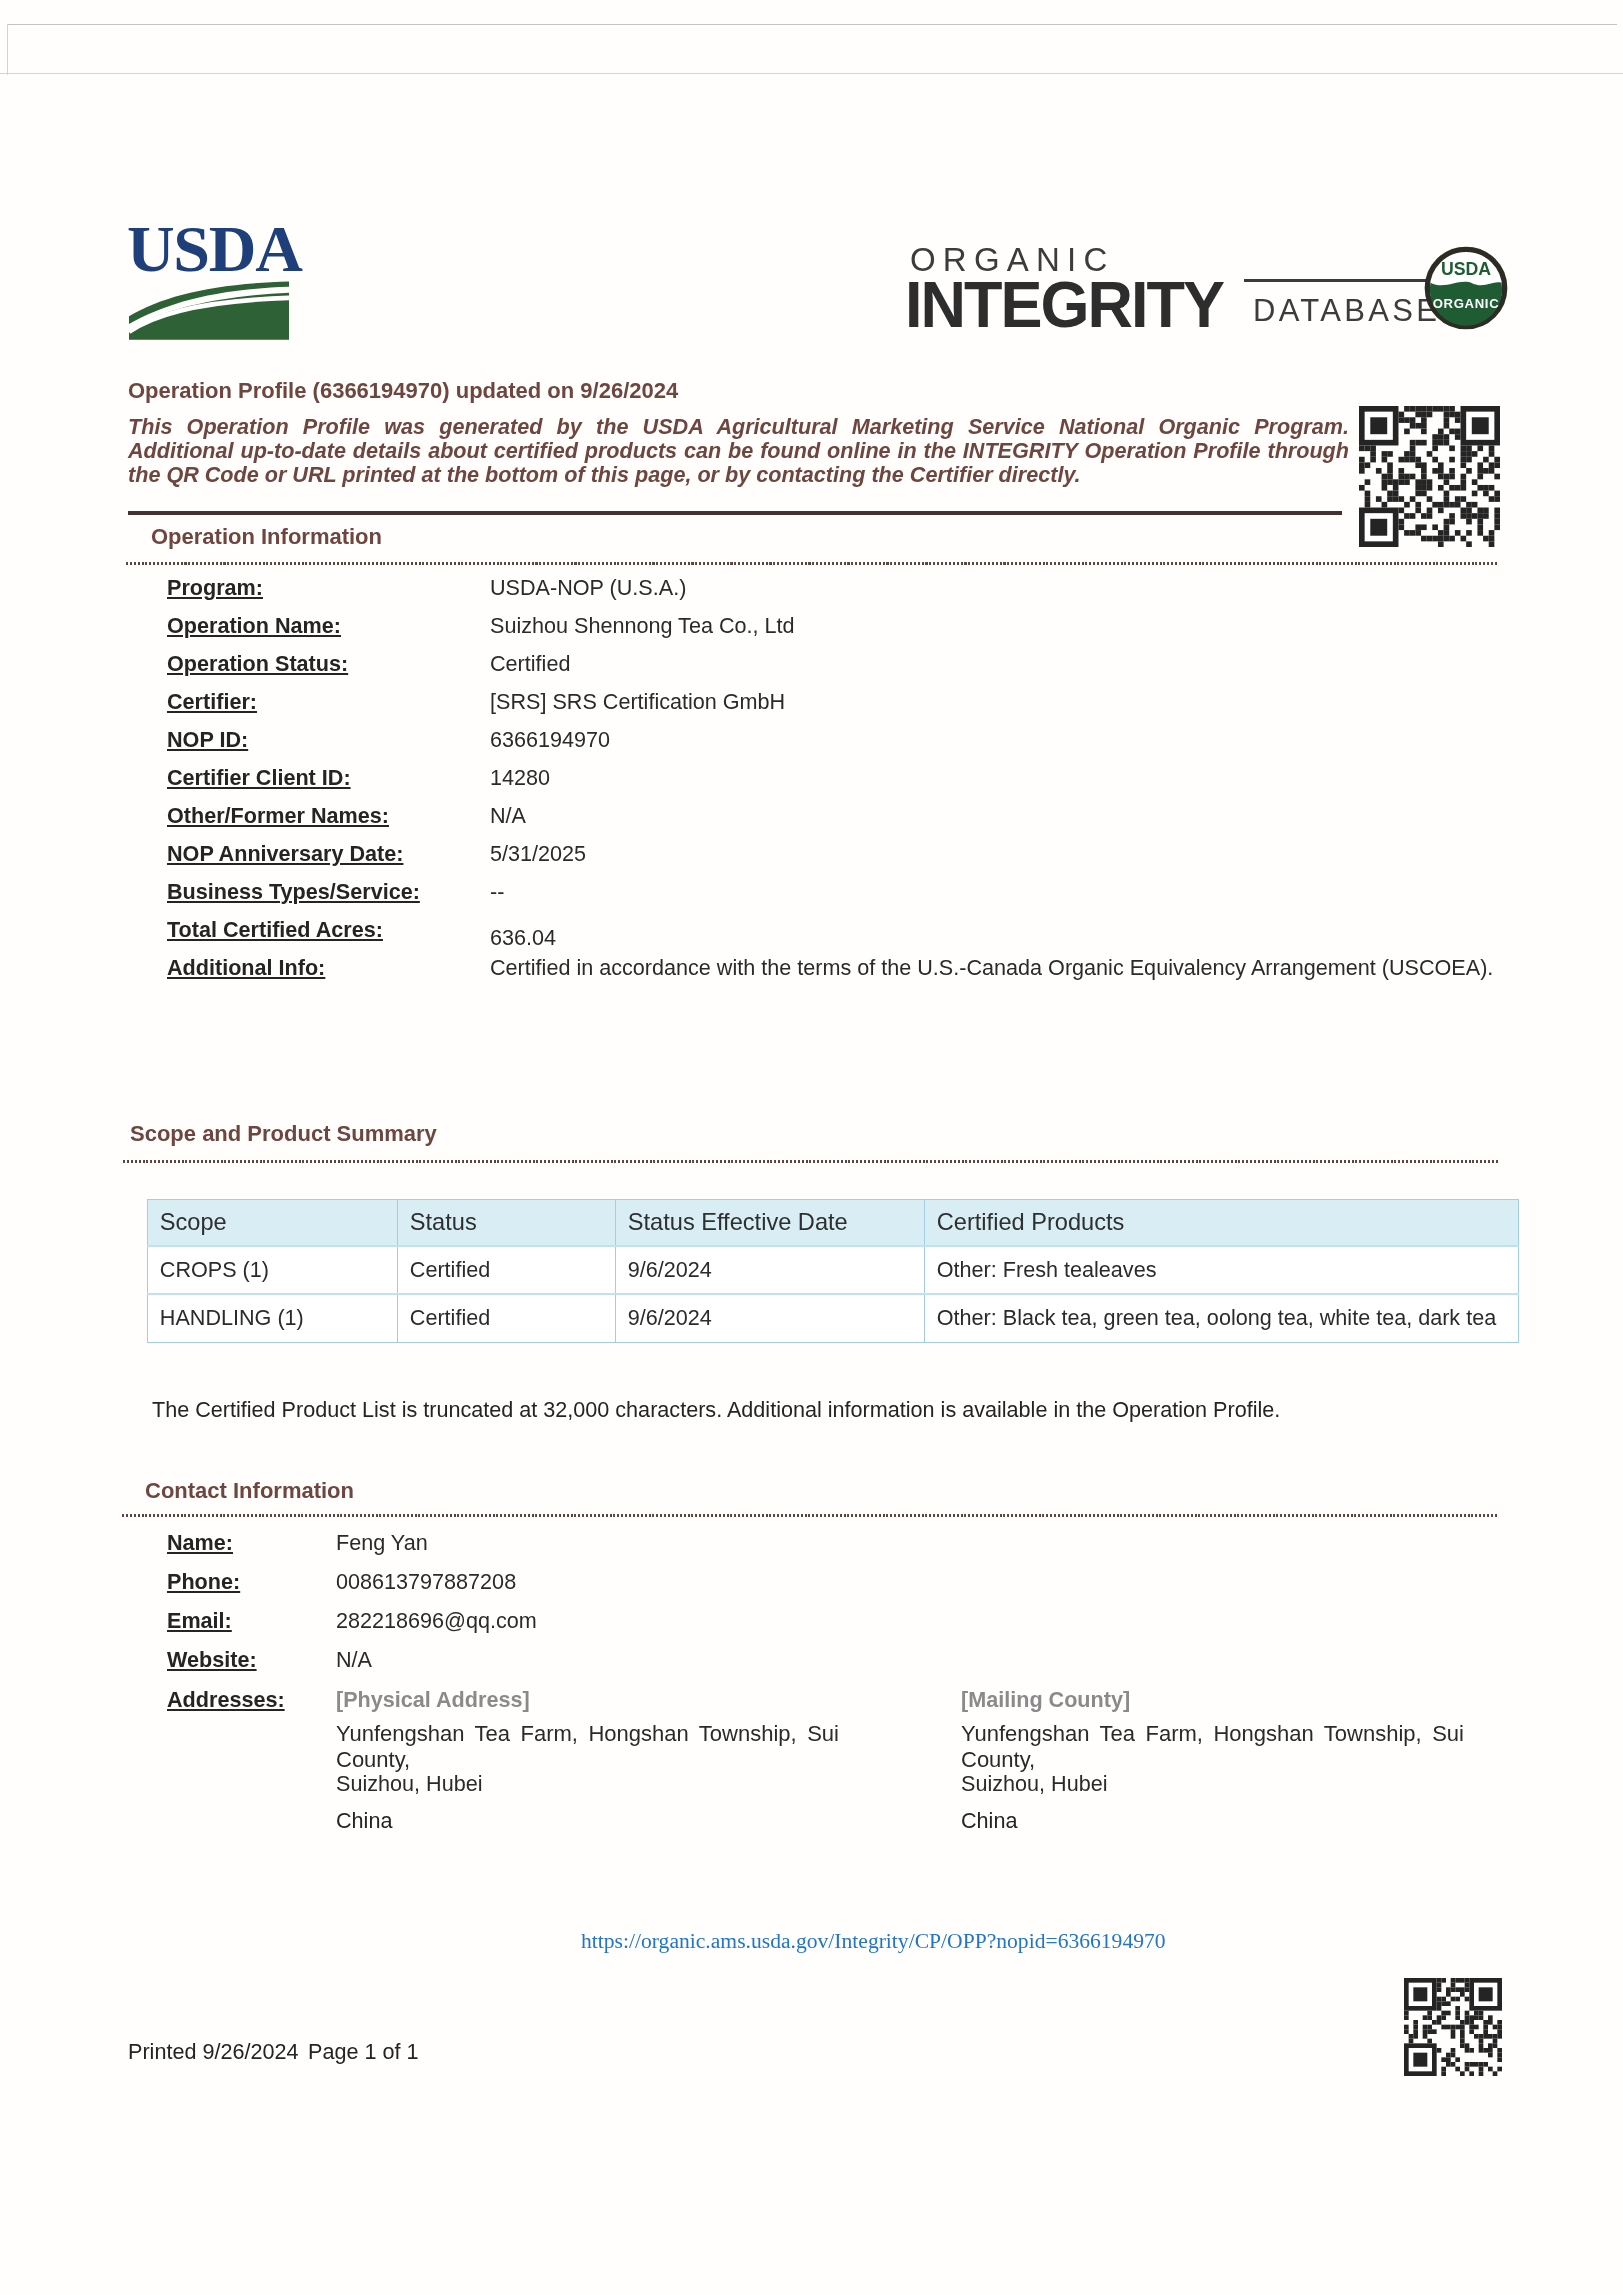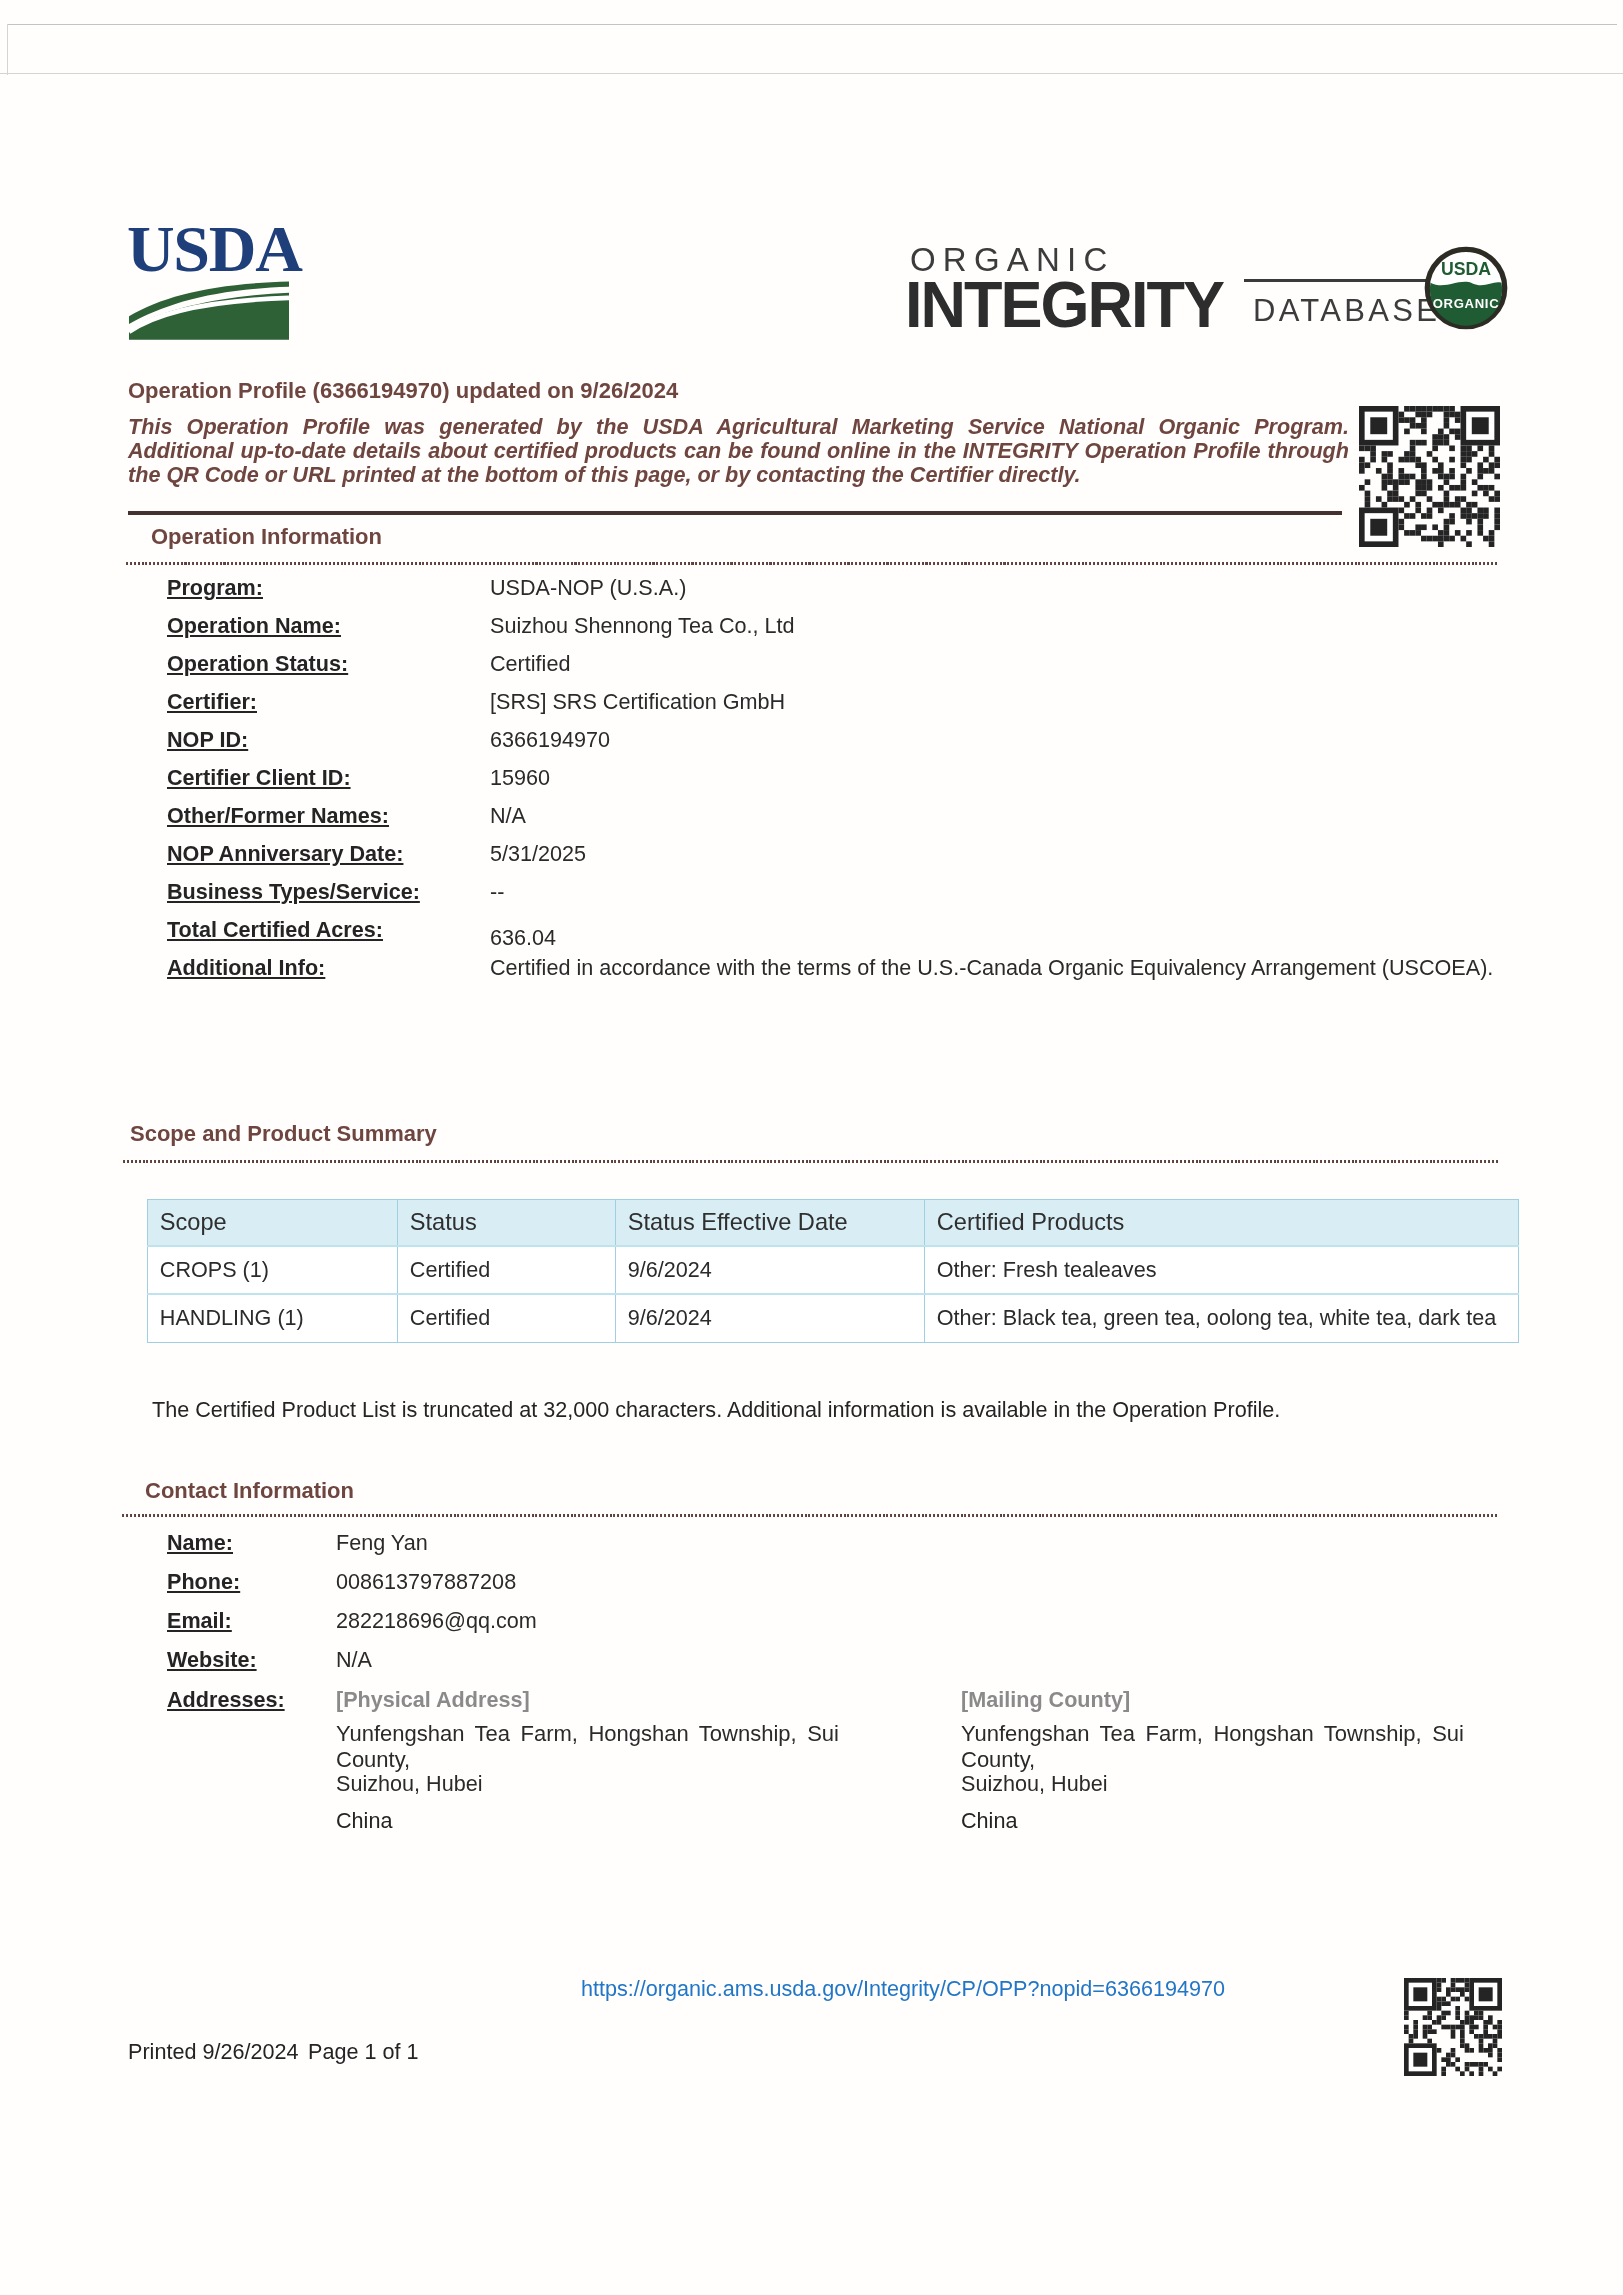--- a/index.html
+++ b/index.html
@@ -336,21 +336,21 @@
       <div class="frow" style="height: 38px;">
         <div class="flabel">Certifier:</div>
         <div class="fvalue" style="left: 323px;">[SRS] SRS Certification GmbH</div>
       </div>
       <div class="frow" style="height: 38px;">
         <div class="flabel">NOP ID:</div>
         <div class="fvalue" style="left: 323px;">6366194970</div>
       </div>
       <div class="frow" style="height: 38px;">
         <div class="flabel">Certifier Client ID:</div>
-        <div class="fvalue" style="left: 323px;">15960</div>
+        <div class="fvalue" style="left: 323px;">14280</div>
       </div>
       <div class="frow" style="height: 38px;">
         <div class="flabel">Other/Former Names:</div>
         <div class="fvalue" style="left: 323px;">N/A</div>
       </div>
       <div class="frow" style="height: 38px;">
         <div class="flabel">NOP Anniversary Date:</div>
         <div class="fvalue" style="left: 323px;">5/31/2025</div>
       </div>
       <div class="frow" style="height: 38px;">
@@ -429,21 +429,21 @@
   <div class="abs addr-line" style="left:336px;top:1771px;">Suizhou, Hubei</div>
   <div class="abs addr-country" style="left:336px;top:1808px;">China</div>
 
   <div class="abs addr-head" style="left:961px;top:1687px;">[Mailing County]</div>
   <div class="abs addr-par" style="left:961px;top:1721px;width:503px;">Yunfengshan Tea Farm, Hongshan Township, Sui County,</div>
   <div class="abs addr-line" style="left:961px;top:1771px;">Suizhou, Hubei</div>
   <div class="abs addr-country" style="left:961px;top:1808px;">China</div>
 
   <div class="abs foot-text" style="left:128px;top:2039px;">Printed 9/26/2024</div>
   <div class="abs foot-text" style="left:308px;top:2039px;">Page 1 of 1</div>
-  <a class="abs foot-link" style="left:581px;top:1976px;" href="#">https://organic.ams.usda.gov/Integrity/CP/OPP?nopid=6366194970</a>
+  <a class="abs foot-link" style="left:581px;top:1929px;font-family:Liberation Serif, serif;" href="#">https://organic.ams.usda.gov/Integrity/CP/OPP?nopid=6366194970</a>
 
   <div class="qr" id="qr-bottom" style="left:1404px;top:1978px;"><svg width="98" height="98" xmlns="http://www.w3.org/2000/svg" viewBox="0 0 150 150">
         <rect x="50" y="0" width="7.142857142857143" height="7.142857142857143" fill="#242424"></rect>
         <rect x="57.142857142857146" y="0" width="7.142857142857143" height="7.142857142857143" fill="#242424"></rect>
         <rect x="71.42857142857143" y="0" width="7.142857142857143" height="7.142857142857143" fill="#242424"></rect>
         <rect x="78.57142857142857" y="0" width="7.142857142857143" height="7.142857142857143" fill="#242424"></rect>
         <rect x="85.71428571428572" y="0" width="7.142857142857143" height="7.142857142857143" fill="#242424"></rect>
         <rect x="92.85714285714286" y="0" width="7.142857142857143" height="7.142857142857143" fill="#242424"></rect>
         <rect x="50" y="7.142857142857143" width="7.142857142857143" height="7.142857142857143" fill="#242424"></rect>
         <rect x="71.42857142857143" y="7.142857142857143" width="7.142857142857143" height="7.142857142857143" fill="#242424"></rect>

